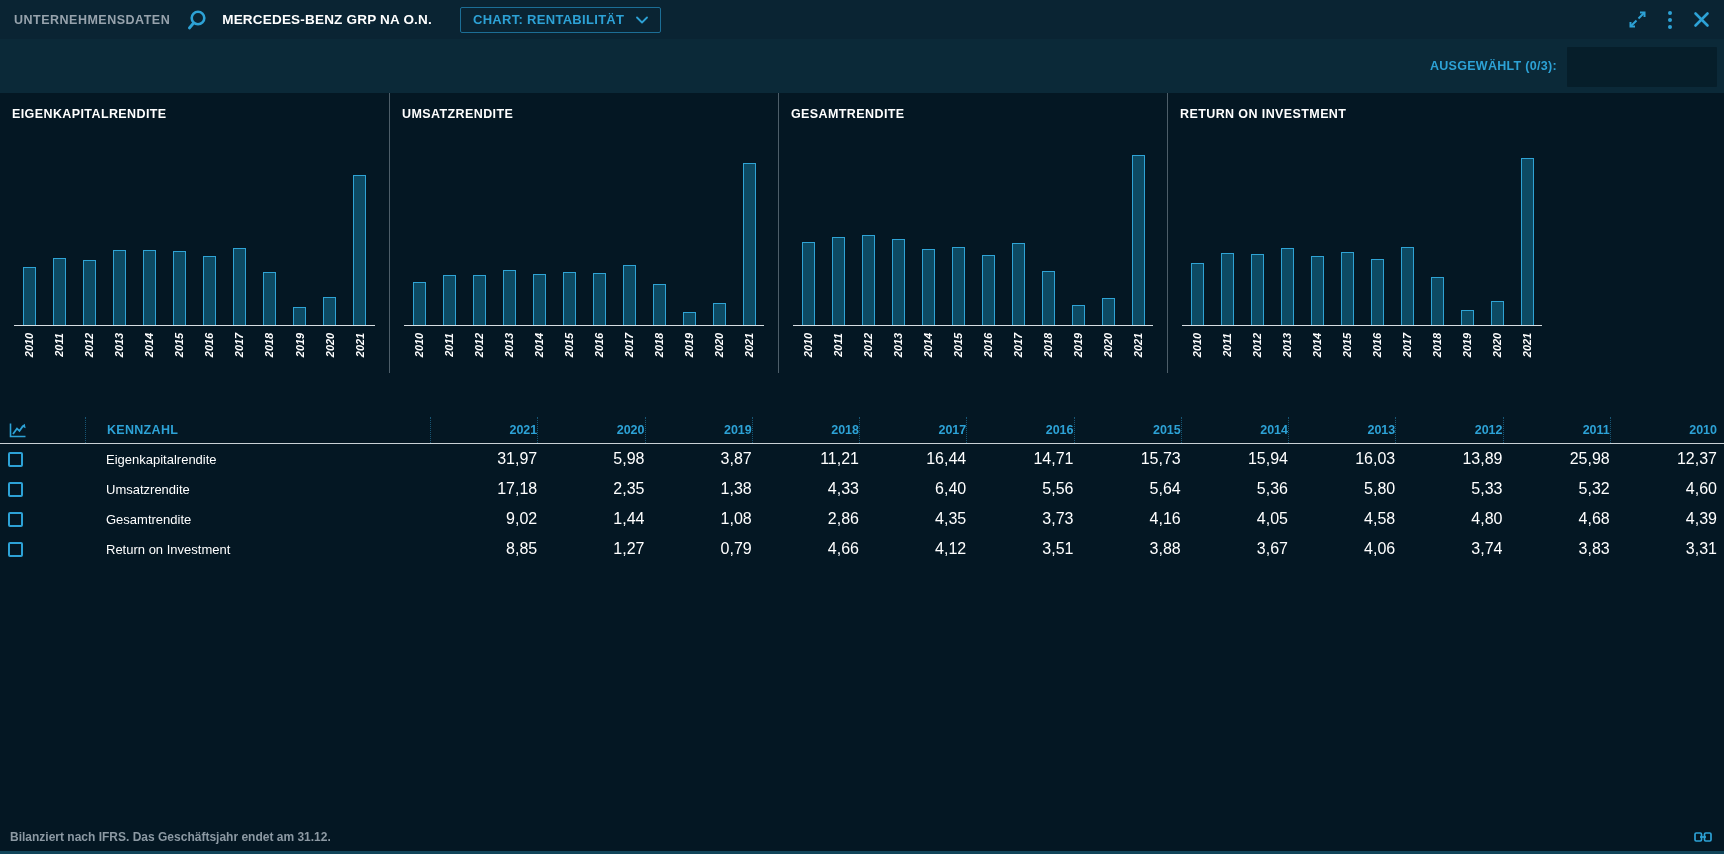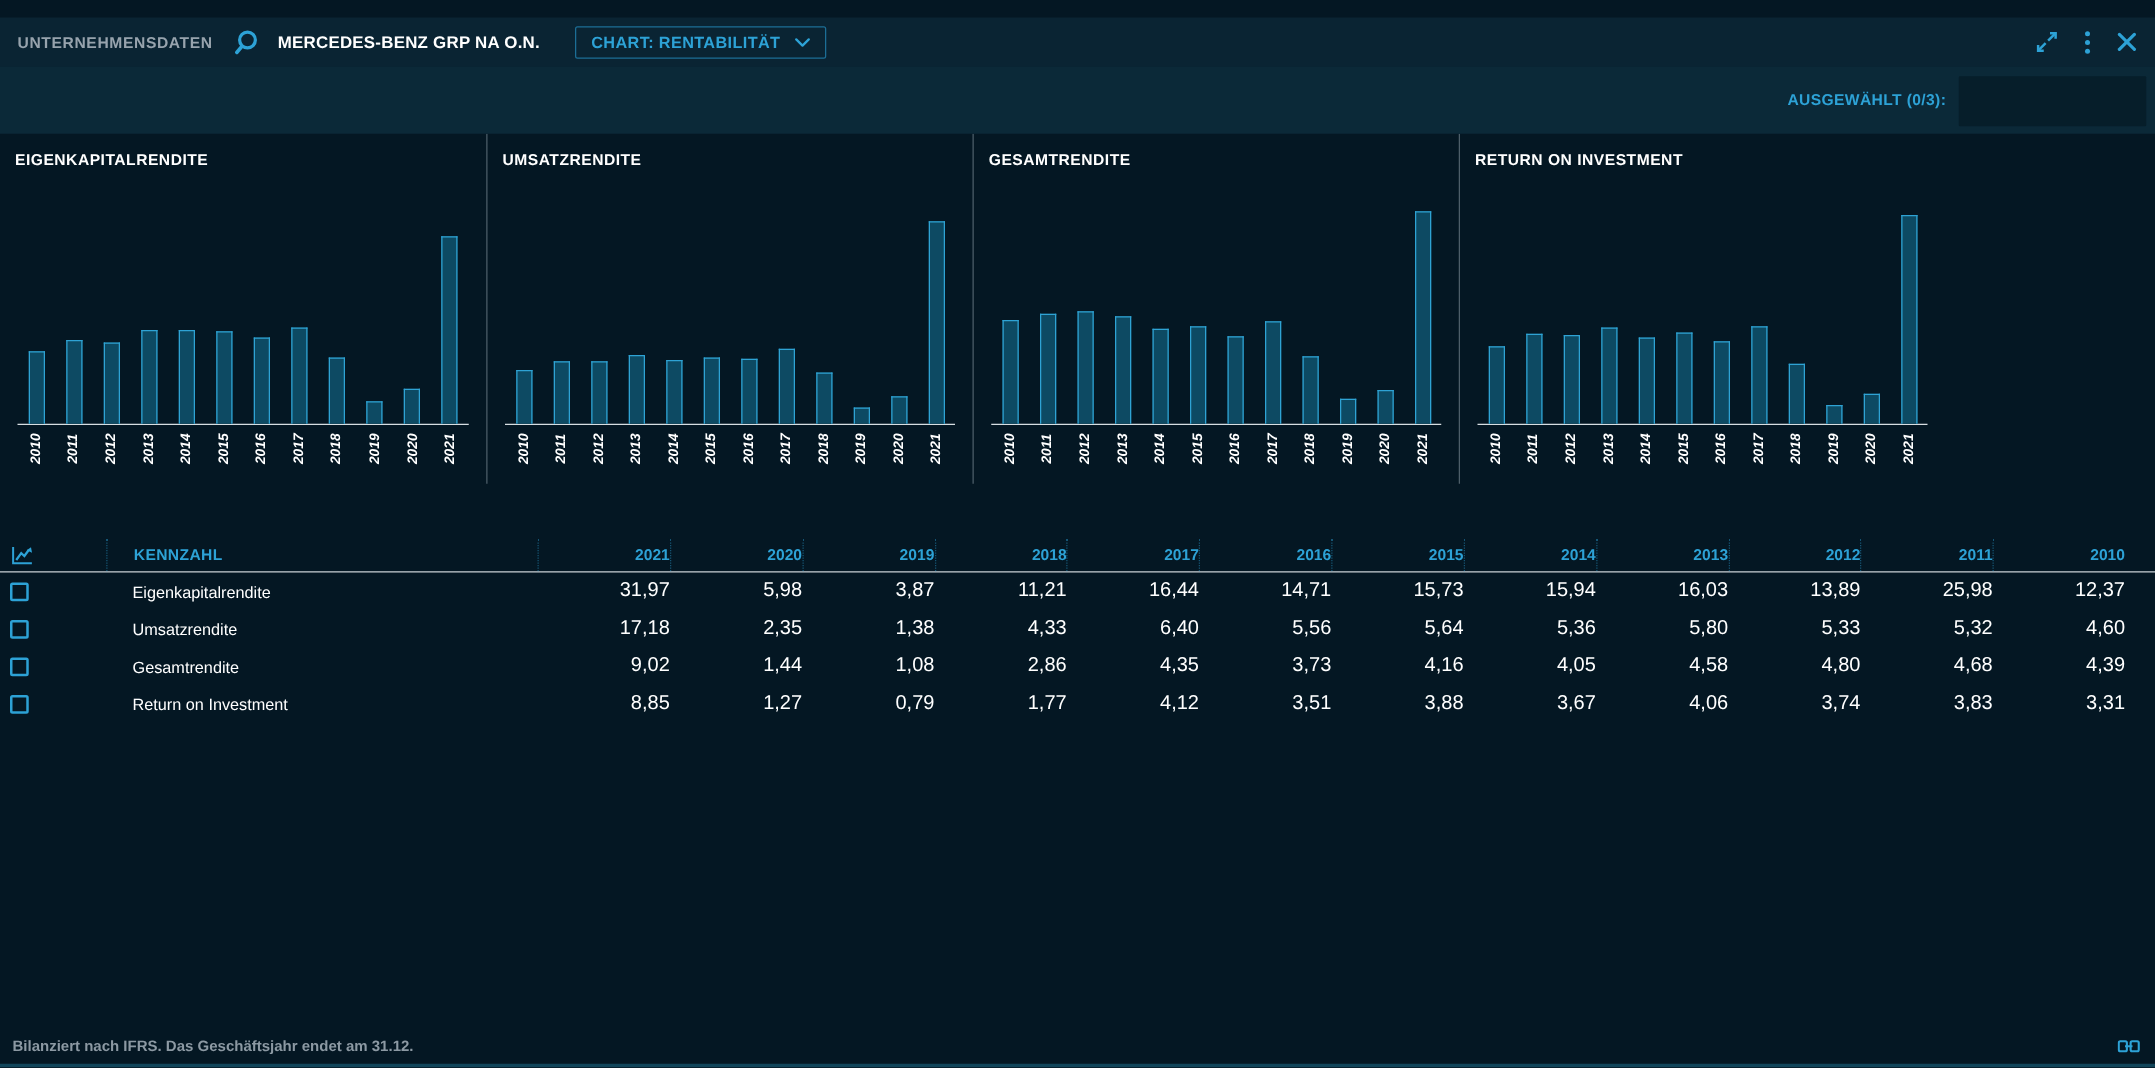--- a/index.html
+++ b/index.html
@@ -6,21 +6,21 @@
   html,body { width:1724px; height:854px; }
   body {
     background:#041723;
     font-family:"Liberation Sans", sans-serif;
     overflow:hidden;
     position:relative;
     color:#fff;
   }
   .topbar {
     height:39px; background:#0A2433;
-    display:flex; align-items:center; padding:0 14px; gap:10px;margin-top:14px;
+    display:flex; align-items:center; padding:0 14px; gap:10px;
   }
   .app-title { color:#97A3AD; font-weight:bold; font-size:12.5px; letter-spacing:.5px; }
   .search-ic { margin:0 2px 0 6px; display:flex; }
   .company { color:#FFFFFF; font-weight:bold; font-size:13.5px; letter-spacing:.2px; }
   .chart-select {
     margin-left:18px; background:transparent; border:1px solid #1C6E96; border-radius:2px;
     color:#2DA2D6; font-weight:bold; font-size:13px; letter-spacing:.3px;
     height:26px; padding:0 12px; display:flex; align-items:center; gap:12px; cursor:pointer;
     font-family:"Liberation Sans", sans-serif;
   }
@@ -48,21 +48,21 @@
   .xlabels { display:flex; height:48px; padding:0 2px; overflow:hidden; }
   .xlab { flex:1; display:flex; justify-content:center; align-items:flex-start; }
   .xlab span {
     display:block; color:#fff; font-size:11px; font-weight:bold; font-style:italic;
     white-space:nowrap; transform:rotate(-90deg); margin-top:13px;
   }
 
   .datatable { margin-top:44px; }
   .trow {
     display:grid; grid-template-columns:85px 345px repeat(12, 1fr);
-    padding-right:24px; align-items:center;
+    padding-right:7px; align-items:center;
   }
   .thead { height:27px; border-bottom:1px solid #C9D1D6; }
   .thead .hcell {
     height:100%; display:flex; align-items:center; justify-content:flex-end;
     color:#2DA2D6; font-weight:bold; font-size:12.5px;
     border-left:1px dotted rgba(45,162,214,.45);
   }
   .thead .hcell.metric { justify-content:flex-start; padding-left:21px; letter-spacing:.3px; }
   .thead .hcell.iconcell { border-left:none; justify-content:flex-start; padding-left:8px; }
   .tbody .trow { height:30px; }
@@ -534,21 +534,21 @@
         <div class="val-cell">4,39</div>
       </div>
       <div class="trow">
         <div class="cb-cell">
           <div class="checkbox"></div>
         </div>
         <div class="row-label">Return on Investment</div>
         <div class="val-cell">8,85</div>
         <div class="val-cell">1,27</div>
         <div class="val-cell">0,79</div>
-        <div class="val-cell">1,77</div>
+        <div class="val-cell">4,66</div>
         <div class="val-cell">4,12</div>
         <div class="val-cell">3,51</div>
         <div class="val-cell">3,88</div>
         <div class="val-cell">3,67</div>
         <div class="val-cell">4,06</div>
         <div class="val-cell">3,74</div>
         <div class="val-cell">3,83</div>
         <div class="val-cell">3,31</div>
       </div>
     </div>

